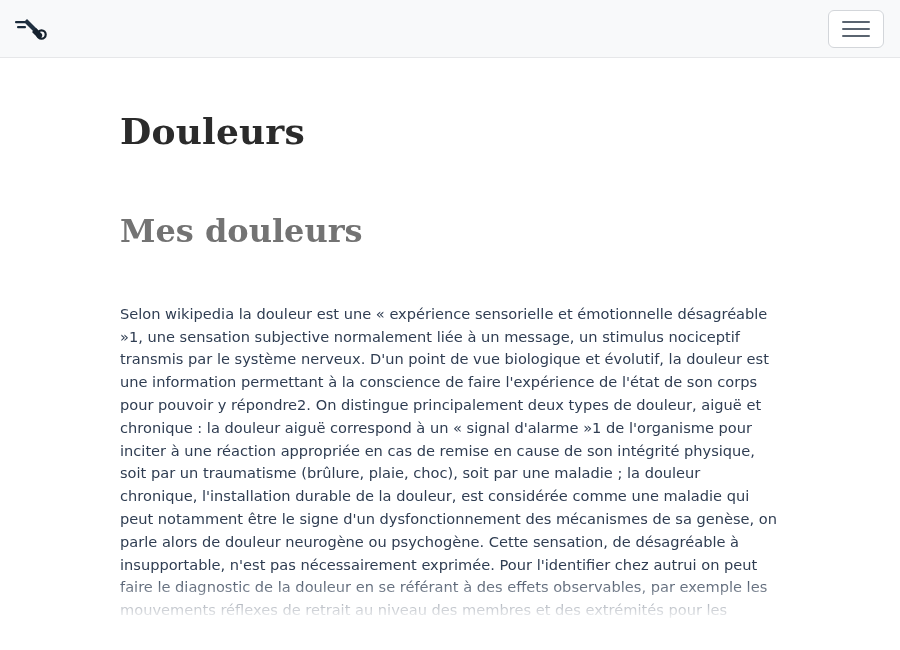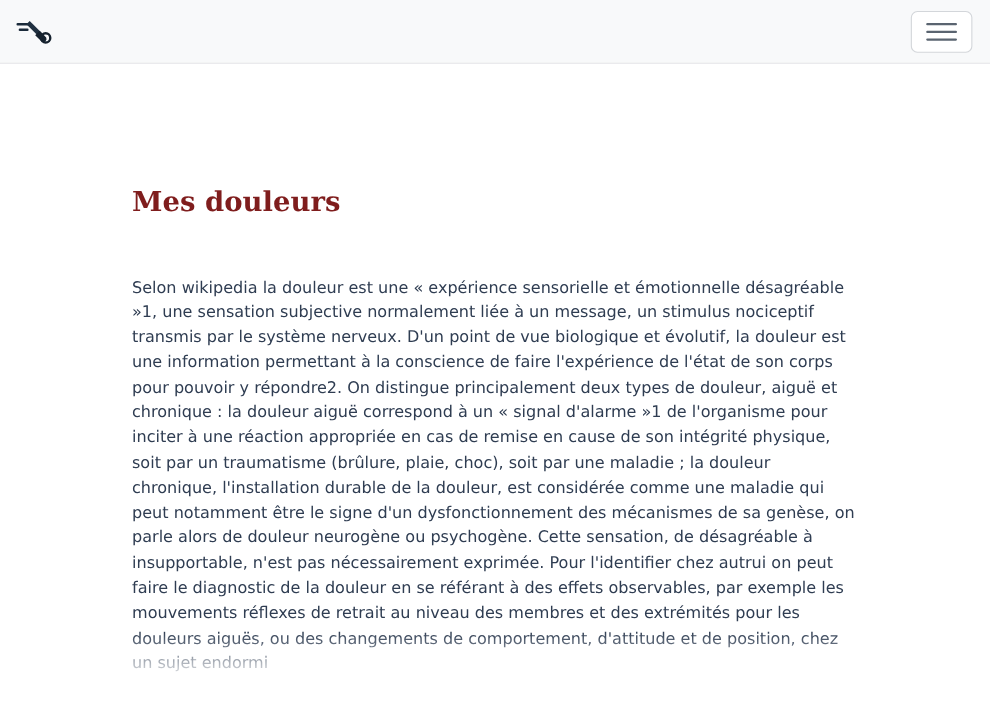--- a/index.html
+++ b/index.html
@@ -84,24 +84,24 @@
     font-size: 36px;
     line-height: 1.2;
     font-weight: 700;
     color: #2b2b2b;
     margin: 0 0 0 0;
     letter-spacing: 0.2px;
   }
 
   .section-title {
     font-family: "DejaVu Serif", "Liberation Serif", serif;
-    font-size: 25px;
+    font-size: 32px;
     line-height: 1.3;
     font-weight: 700;
-    color: #7f1d1d;
+    color: #737373;
     margin: 58px 0 0 0;
   }
 
   .body-text {
     margin: 50px 0 0 0;
     font-family: "DejaVu Sans", sans-serif;
     font-size: 14.6px;
     line-height: 22.8px;
     color: #2f3d52;
     max-width: 660px;
@@ -141,18 +141,19 @@
     </a>
 
     <button class="navbar-toggler" aria-label="Menu">
       <span class="bar"></span>
       <span class="bar"></span>
       <span class="bar"></span>
     </button>
   </nav>
 
   <main class="content">
+    <h1 class="page-title">Douleurs</h1>
     <h2 class="section-title">Mes douleurs</h2>
     <p class="body-text">Selon wikipedia la douleur est une « expérience sensorielle et émotionnelle désagréable »1, une sensation subjective normalement liée à un message, un stimulus nociceptif transmis par le système nerveux. D'un point de vue biologique et évolutif, la douleur est une information permettant à la conscience de faire l'expérience de l'état de son corps pour pouvoir y répondre2. On distingue principalement deux types de douleur, aiguë et chronique : la douleur aiguë correspond à un « signal d'alarme »1 de l'organisme pour inciter à une réaction appropriée en cas de remise en cause de son intégrité physique, soit par un traumatisme (brûlure, plaie, choc), soit par une maladie ; la douleur chronique, l'installation durable de la douleur, est considérée comme une maladie qui peut notamment être le signe d'un dysfonctionnement des mécanismes de sa genèse, on parle alors de douleur neurogène ou psychogène. Cette sensation, de désagréable à insupportable, n'est pas nécessairement exprimée. Pour l'identifier chez autrui on peut faire le diagnostic de la douleur en se référant à des effets observables, par exemple les mouvements réflexes de retrait au niveau des membres et des extrémités pour les douleurs aiguës, ou des changements de comportement, d'attitude et de position, chez un sujet endormi</p>
   </main>
 
   <div class="fade-bottom"></div>
 </div>
 
 </body></html>

